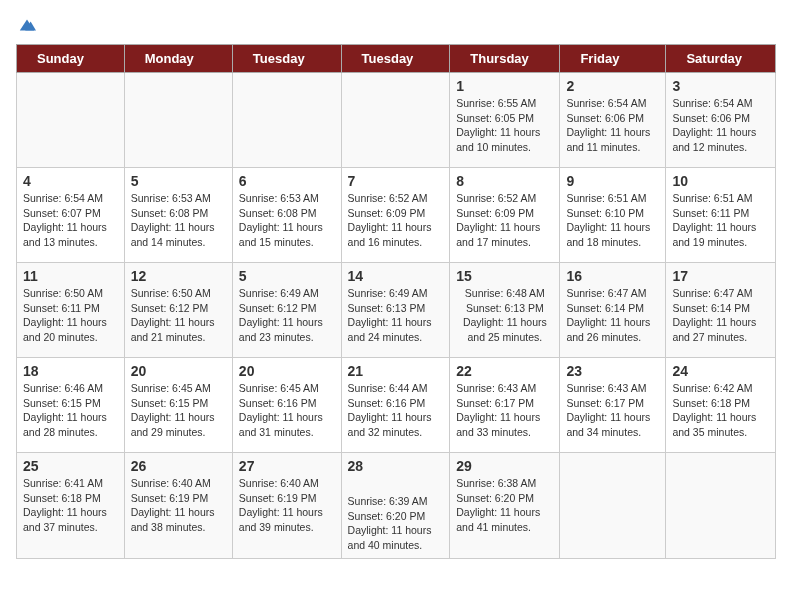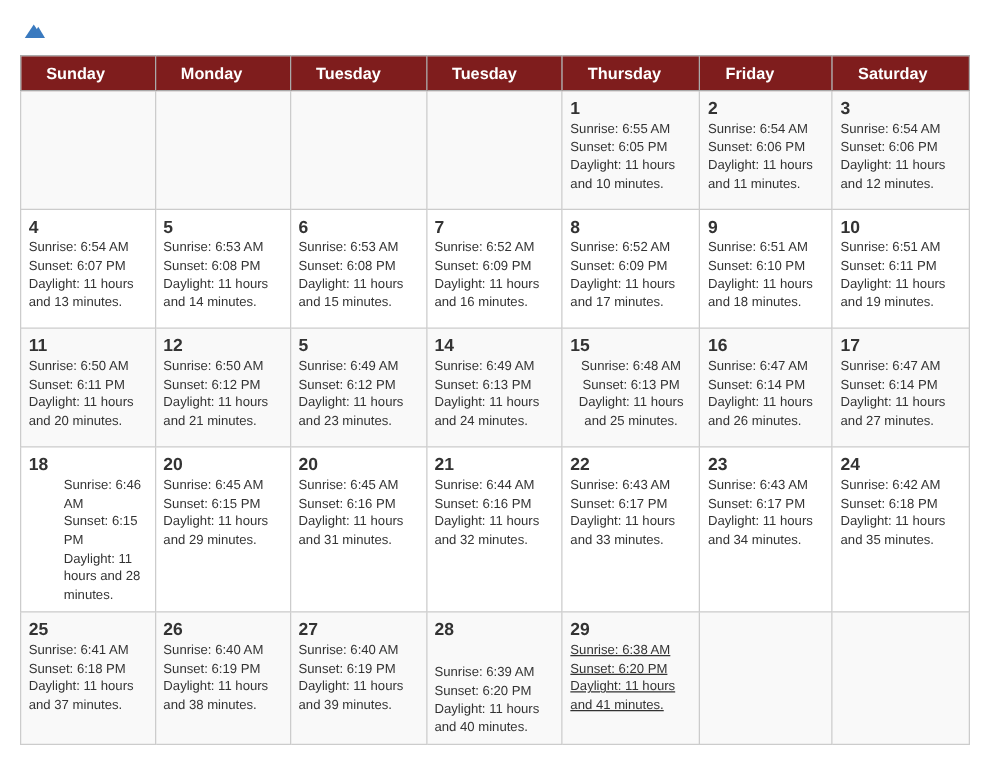--- a/index.html
+++ b/index.html
@@ -238,21 +238,21 @@
         <td>
           <span class="day-number">17</span>
           <div class="day-info" style="white-space: pre-line;">Sunrise: 6:47 AM
 Sunset: 6:14 PM
 Daylight: 11 hours and 27 minutes.</div>
         </td>
       </tr>
       <tr>
         <td>
           <span class="day-number">18</span>
-          <div class="day-info" style="white-space: pre-line; margin-left: 28px;">Sunrise: 6:46 AM
+          <div class="day-info" style="white-space: pre-line;">Sunrise: 6:46 AM
 Sunset: 6:15 PM
 Daylight: 11 hours and 28 minutes.</div>
         </td>
         <td>
           <span class="day-number">20</span>
           <div class="day-info" style="white-space: pre-line;">Sunrise: 6:45 AM
 Sunset: 6:15 PM
 Daylight: 11 hours and 29 minutes.</div>
         </td>
         <td>
@@ -306,21 +306,21 @@
 Daylight: 11 hours and 39 minutes.</div>
         </td>
         <td>
           <span class="day-number">28</span>
           <div class="day-info" style="white-space: pre-line; margin-top: 20px;">Sunrise: 6:39 AM
 Sunset: 6:20 PM
 Daylight: 11 hours and 40 minutes.</div>
         </td>
         <td>
           <span class="day-number">29</span>
-          <div class="day-info" style="white-space: pre-line; text-decoration: underline;">Sunrise: 6:38 AM
+          <div class="day-info" style="white-space: pre-line;">Sunrise: 6:38 AM
 Sunset: 6:20 PM
 Daylight: 11 hours and 41 minutes.</div>
         </td>
         <td class="empty-cell"></td>
         <td class="empty-cell"></td>
       </tr>
     </tbody>
 </table>
 
 </body></html>

